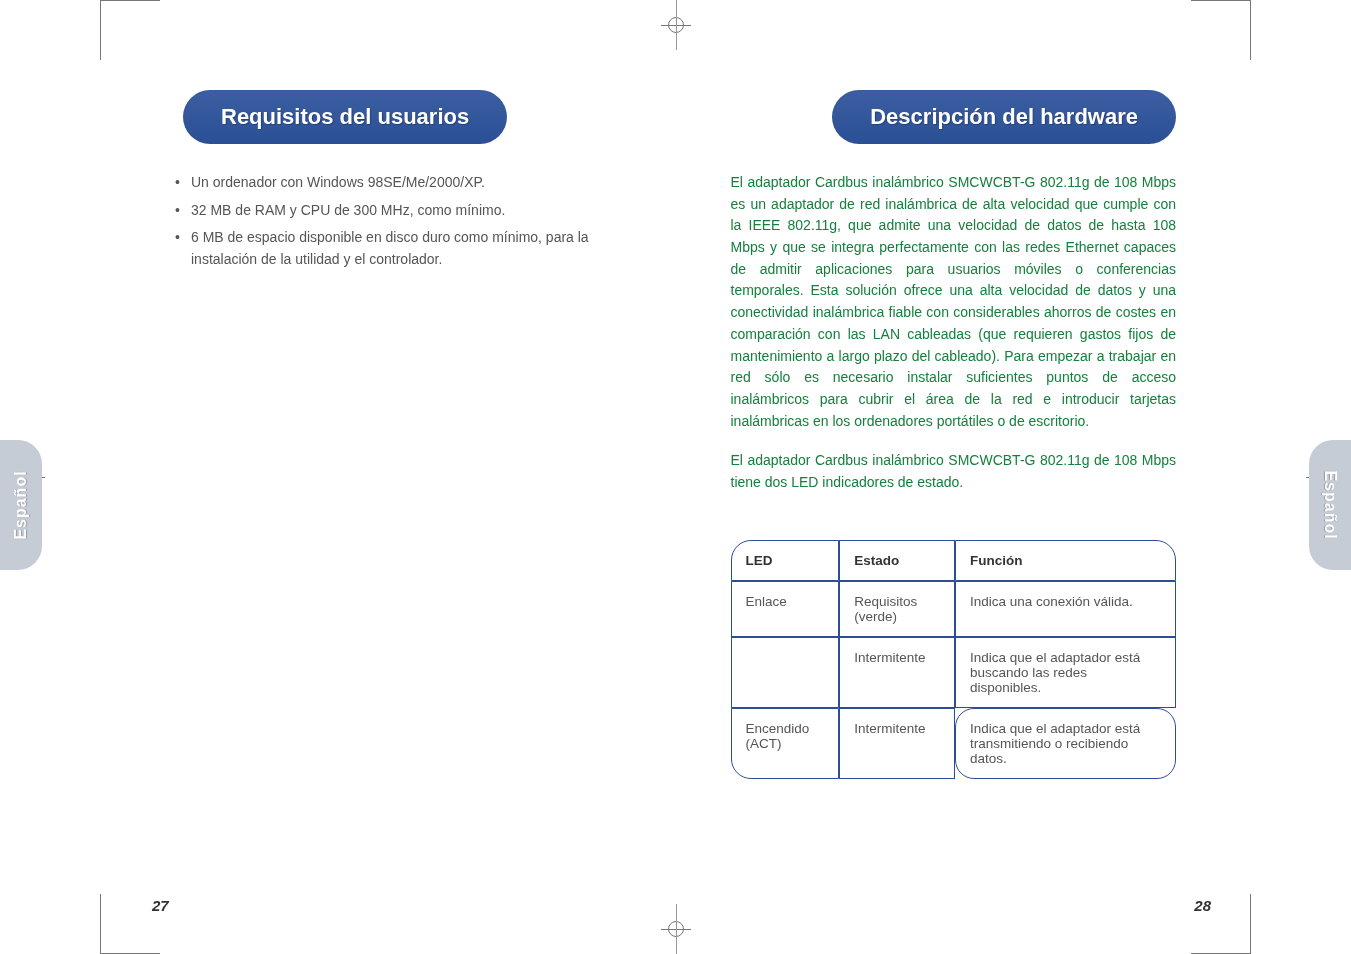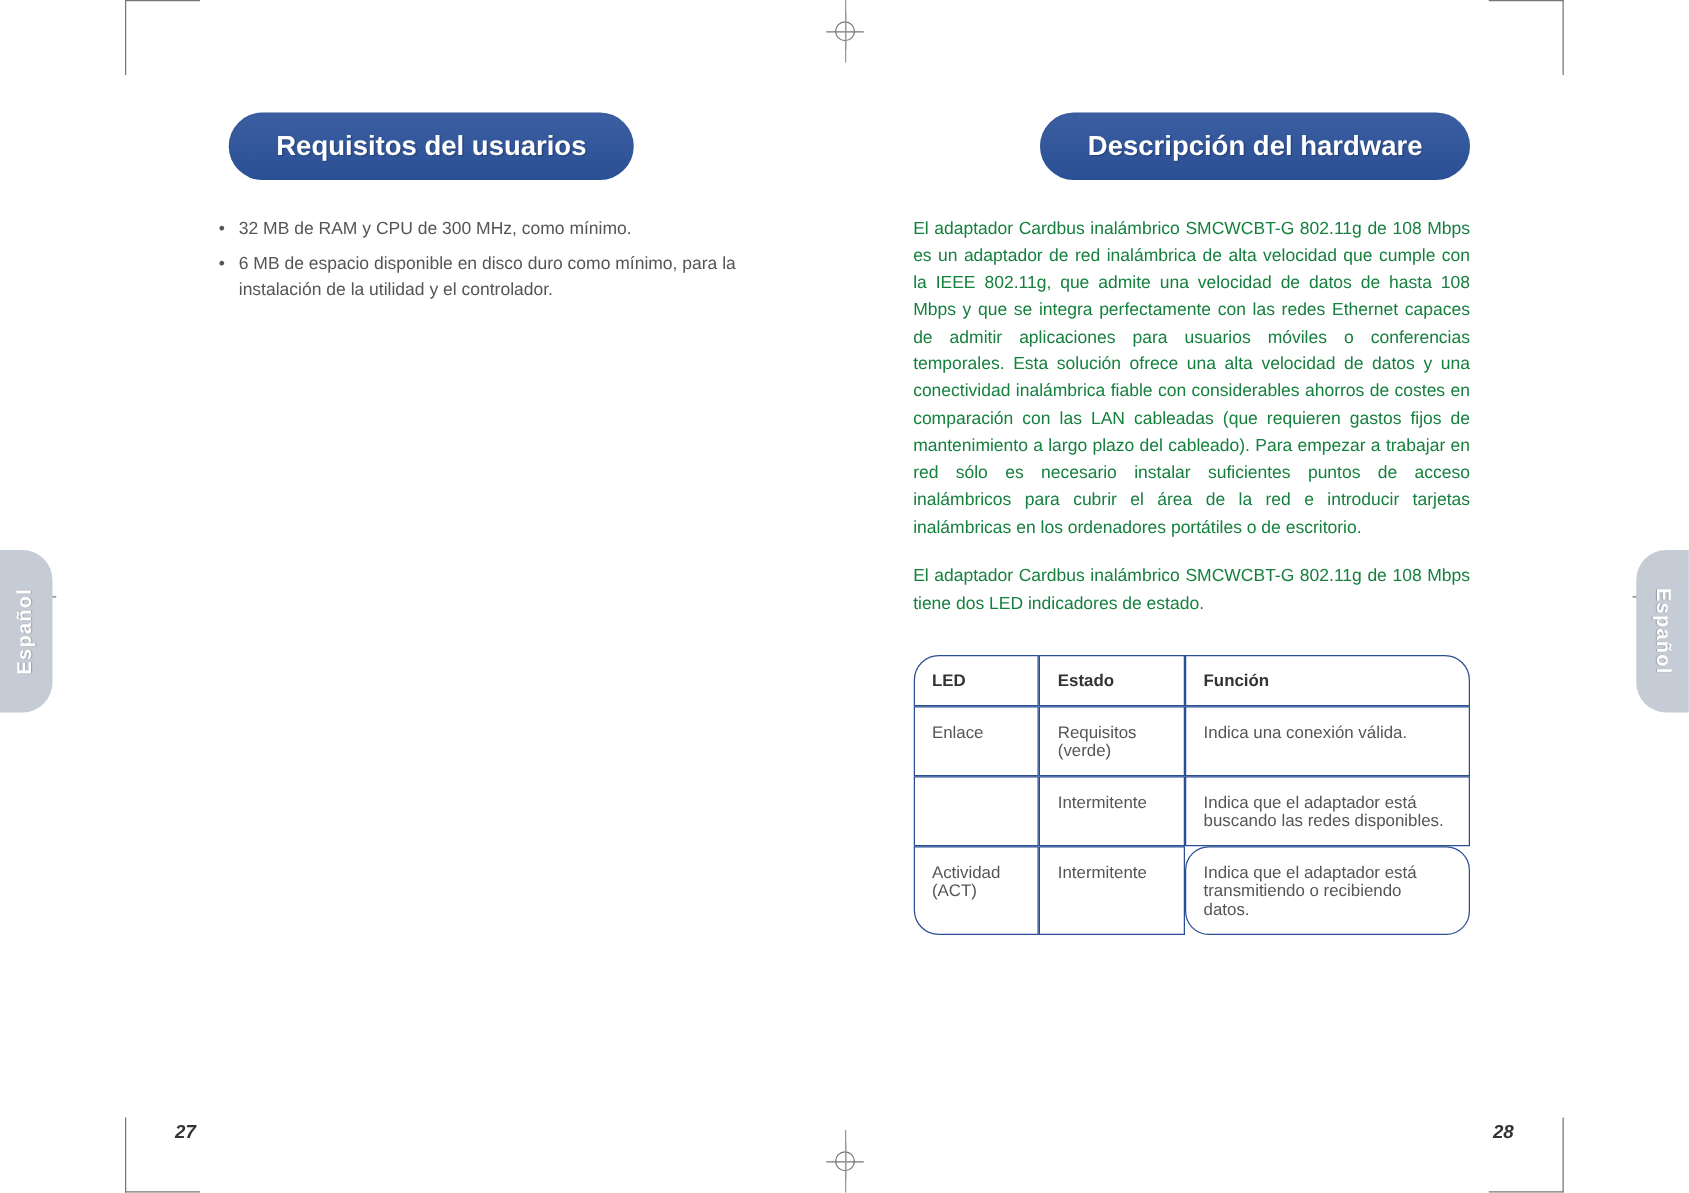--- a/index.html
+++ b/index.html
@@ -108,29 +108,29 @@
   .side-tab-left span { transform: rotate(-90deg); }
   .side-tab-right span { transform: rotate(90deg); }
   .page-num {
     position: absolute;
     bottom: 40px;
     font-style: italic;
     font-weight: bold;
     font-size: 15px;
     color: #333;
   }
-  .page-left .page-num { left: 140px; }
+  .page-left .page-num { left: 152px; }
   .page-right .page-num { right: 140px; }
   .led-table {
     width: 100%;
     border-collapse: separate;
     border-spacing: 0;
     font-size: 13.5px;
     color: #555;
-    margin-top: 30px;
+    margin-top: 46px;
   }
   .led-table th, .led-table td {
     border: 1px solid #2b4f94;
     padding: 12px 14px;
     text-align: left;
     vertical-align: top;
   }
   .led-table th {
     font-weight: bold;
     color: #333;
@@ -182,20 +182,21 @@
   <div class="center-line-v bot"></div>
 
   <div class="page page-left">
     <div class="side-tab side-tab-left">
       <span>Español</span>
     </div>
 
     <div class="heading-pill">Requisitos del usuarios</div>
 
     <ul class="bullets">
+      <li>Un ordenador con Windows 98SE/Me/2000/XP.</li>
       <li>32 MB de RAM y CPU de 300 MHz, como mínimo.</li>
       <li>6 MB de espacio disponible en disco duro como mínimo, para la instalación de la utilidad y el controlador.</li>
     </ul>
 
     <div class="page-num">27</div>
   </div>
 
   <div class="page page-right">
     <div class="side-tab side-tab-right">
       <span>Español</span>
@@ -218,21 +219,21 @@
         <td>Enlace</td>
         <td>Requisitos (verde)</td>
         <td>Indica una conexión válida.</td>
       </tr>
       <tr>
         <td></td>
         <td>Intermitente</td>
         <td>Indica que el adaptador está buscando las redes disponibles.</td>
       </tr>
       <tr>
-        <td>Actividad (ACT)</td>
+        <td>Encendido (ACT)</td>
         <td>Intermitente</td>
         <td>Indica que el adaptador está transmitiendo o recibiendo datos.</td>
       </tr>
     </tbody>
       </table>
 
     <div class="page-num">28</div>
   </div>
 
 </div>

